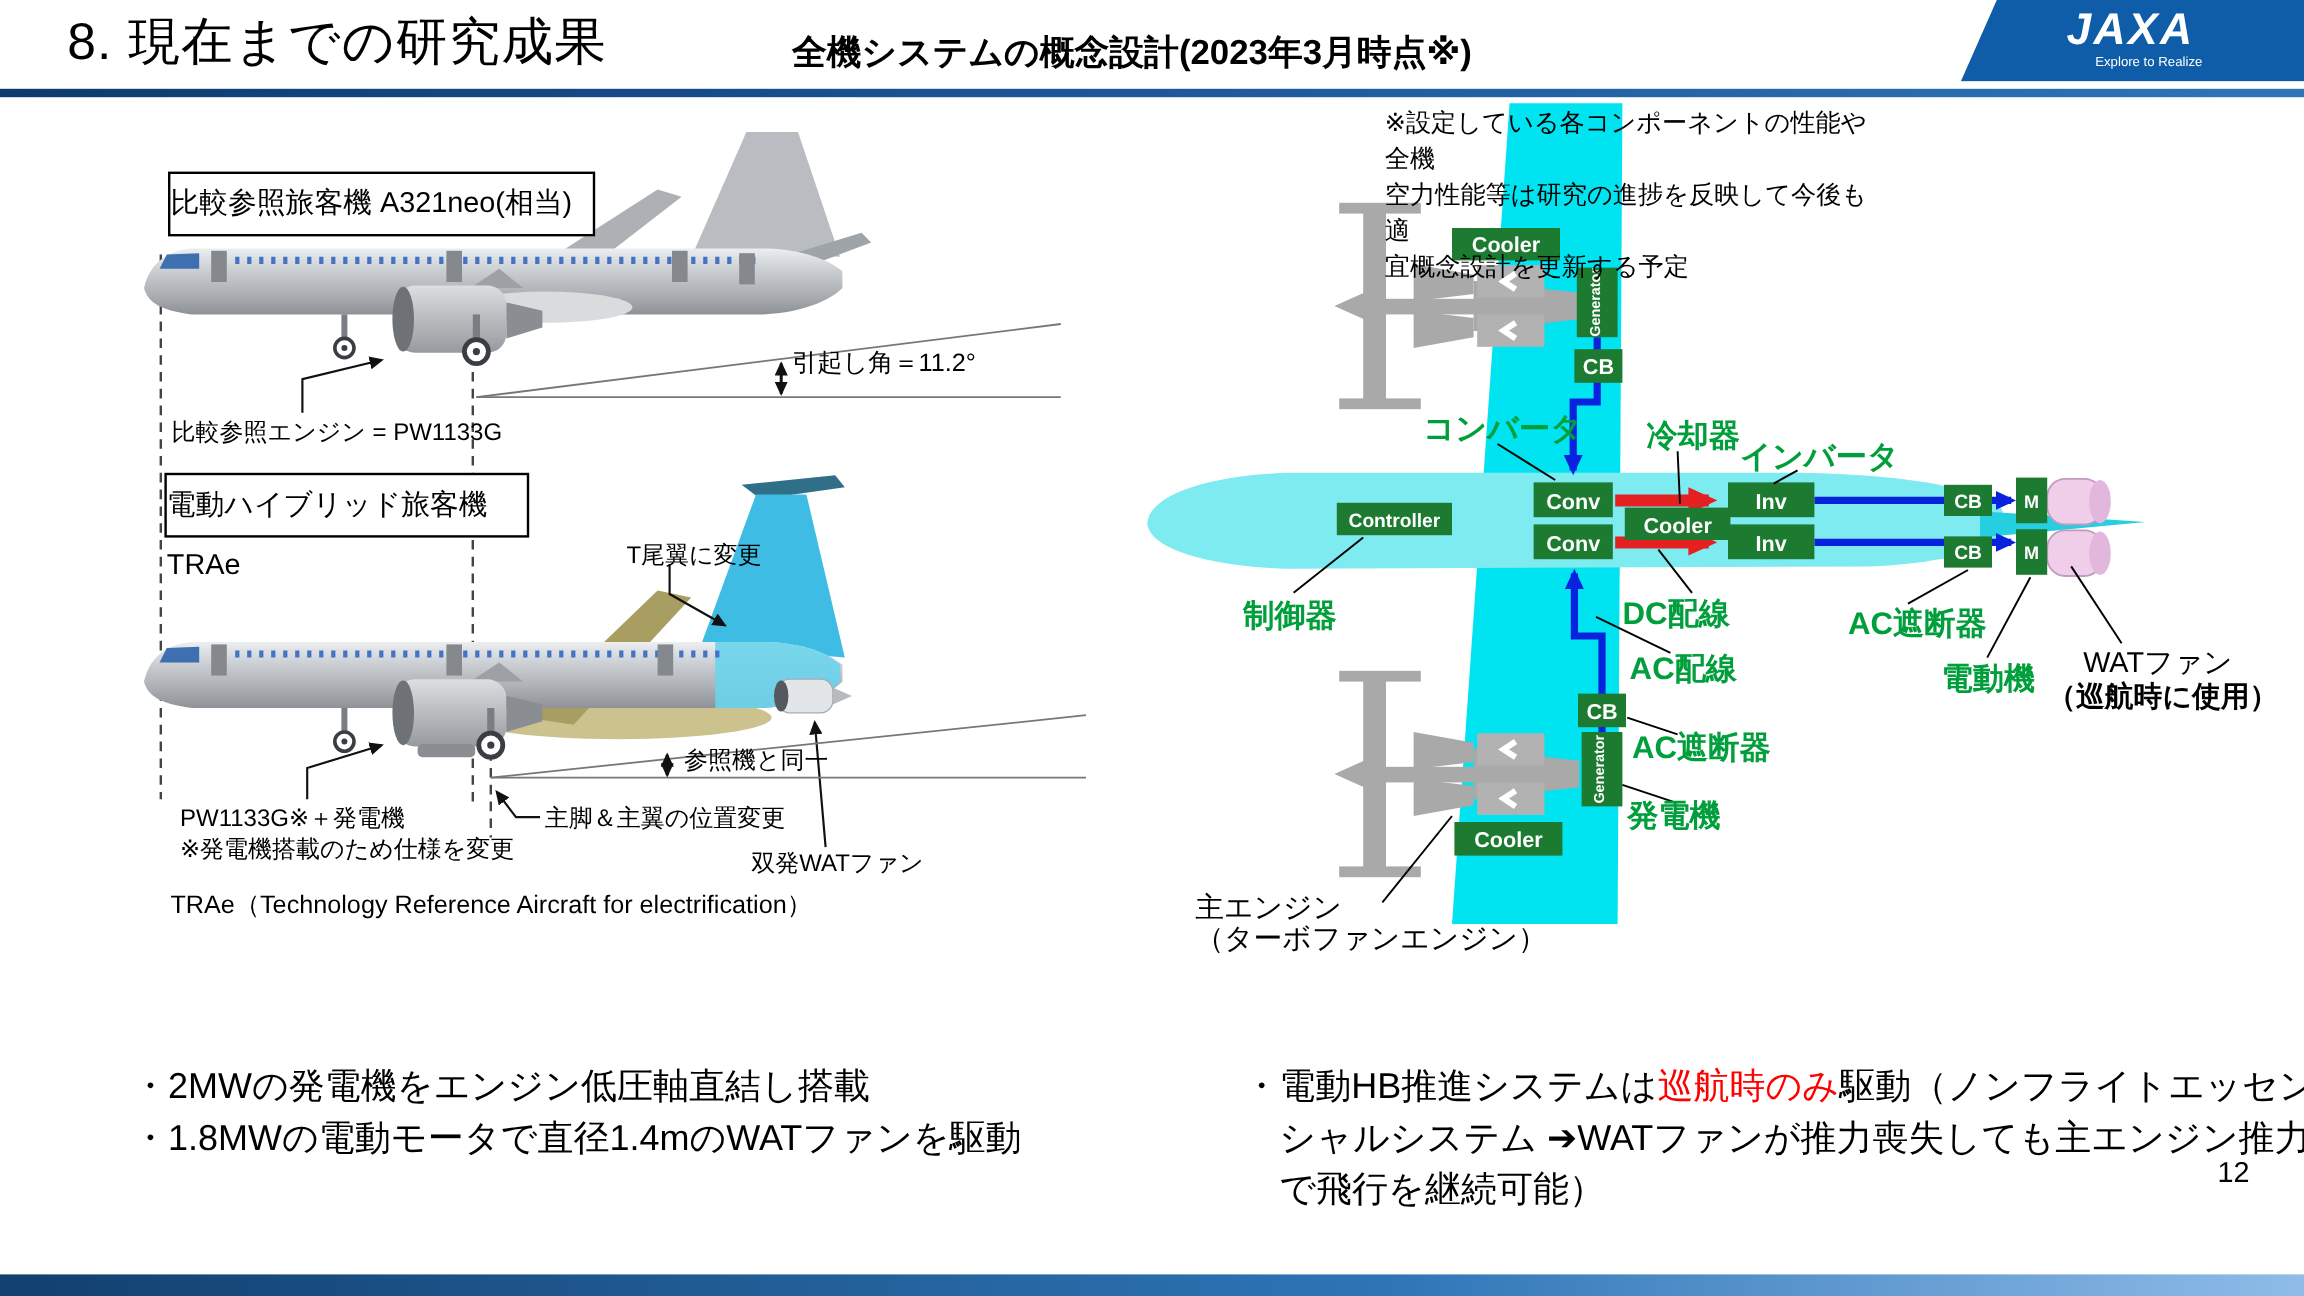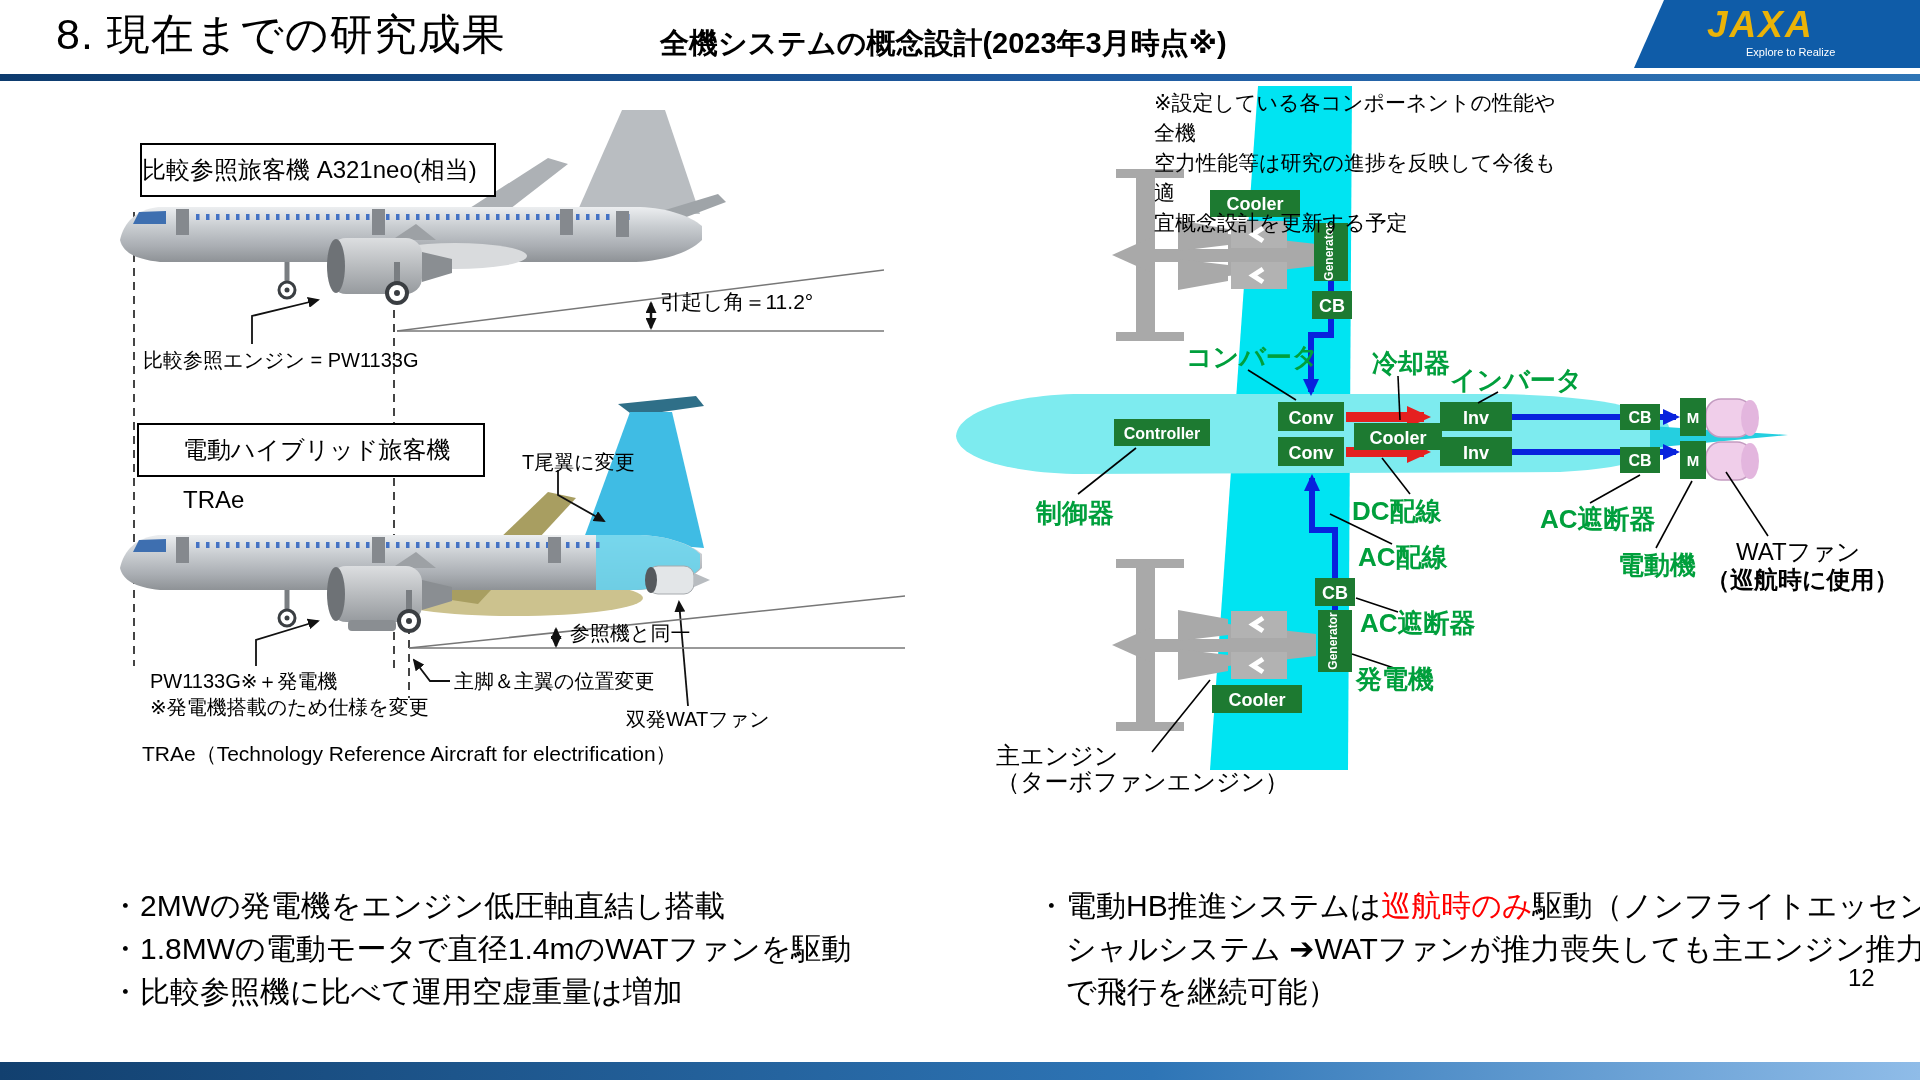--- a/index.html
+++ b/index.html
@@ -3,30 +3,30 @@
 <meta charset="utf-8">
 <style>
   html,body{margin:0;padding:0;background:#ffffff;}
   .slide{position:relative;width:1920px;height:1080px;overflow:hidden;background:#fff;
          font-family:"Liberation Sans","DejaVu Sans",sans-serif;color:#000;}
   .abs{position:absolute;}
   .title{left:56px;top:6px;font-size:43px;letter-spacing:1px;}
   .subtitle{left:660px;top:24px;font-size:29px;font-weight:bold;}
   .logo{left:1634px;top:0;width:286px;height:68px;background:#0F5CA8;
         clip-path:polygon(30px 0,286px 0,286px 68px,0 68px);}
-  .logo-text{position:absolute;left:73px;top:4px;font-size:37px;font-weight:bold;font-style:italic;
-             color:#eab308;letter-spacing:2px;}
+  .logo-text{position:absolute;left:88px;top:4px;font-size:37px;font-weight:bold;font-style:italic;
+             color:#ffffff;letter-spacing:2px;}
   .logo-tag{position:absolute;left:112px;top:46px;font-size:11px;color:#fff;}
   .header-rule{left:0;top:74px;width:1920px;height:7px;
                background:linear-gradient(to right,#0D3B6E,#1F5AA0 55%,#2E75B6);}
   .bottom-bar{left:0;top:1062px;width:1920px;height:18px;
               background:linear-gradient(to right,#12406F,#2E75B6 60%,#8FBCE8);}
   .label-box{border:2.5px solid #000;background:#fff;text-align:left;font-size:24px;}
   .box1{left:140px;top:143px;width:352px;height:50px;line-height:50px;}
-  .box2{left:137px;top:423px;width:300px;height:50px;line-height:50px;padding-left:44px;}
+  .box2{left:137px;top:394px;width:300px;height:50px;line-height:50px;}
   .small-label{font-size:20px;}
   .caption{left:142px;top:740px;font-size:21px;}
   .note{left:1154px;top:88px;width:410px;font-size:21px;line-height:30px;}
   .glabel{font-size:26px;font-weight:bold;color:#009F3C;white-space:nowrap;}
   .klabel{font-size:24px;white-space:nowrap;}
   .bullets-left{left:110px;top:884px;font-size:30px;line-height:43px;}
   .bullet-right{left:1036px;top:884px;width:880px;font-size:30px;line-height:43px;
                 text-indent:-30px;padding-left:30px;}
   .red{color:#FF0000;margin-top:32px;}
   .pagenum{left:1848px;top:964px;font-size:24px;}
@@ -271,21 +271,20 @@
   <div class="abs klabel" style="left:1736px;top:536px">WATファン</div>
   <div class="abs klabel" style="left:1706px;top:564px;font-weight:bold">（巡航時に使用）</div>
   <div class="abs glabel" style="left:1360px;top:606px">AC遮断器</div>
   <div class="abs glabel" style="left:1356px;top:662px">発電機</div>
   <div class="abs klabel" style="left:996px;top:740px">主エンジン</div>
   <div class="abs klabel" style="left:996px;top:766px">（ターボファンエンジン）</div>
 
   <div class="abs bullets-left">
     <div>・2MWの発電機をエンジン低圧軸直結し搭載</div>
     <div>・1.8MWの電動モータで直径1.4mのWATファンを駆動</div>
-    <div>・比較参照機に比べて運用空虚重量は増加</div>
   </div>
   <div class="abs bullet-right">
     <span>・電動HB推進システムは</span><span class="red">巡航時のみ</span><span>駆動（ノンフライトエッセンシャルシステム ➔WATファンが推力喪失しても主エンジン推力で飛行を継続可能）</span>
   </div>
 
   <div class="abs pagenum">12</div>
   <div class="abs bottom-bar"></div>
 </div>
 
 </body></html>

